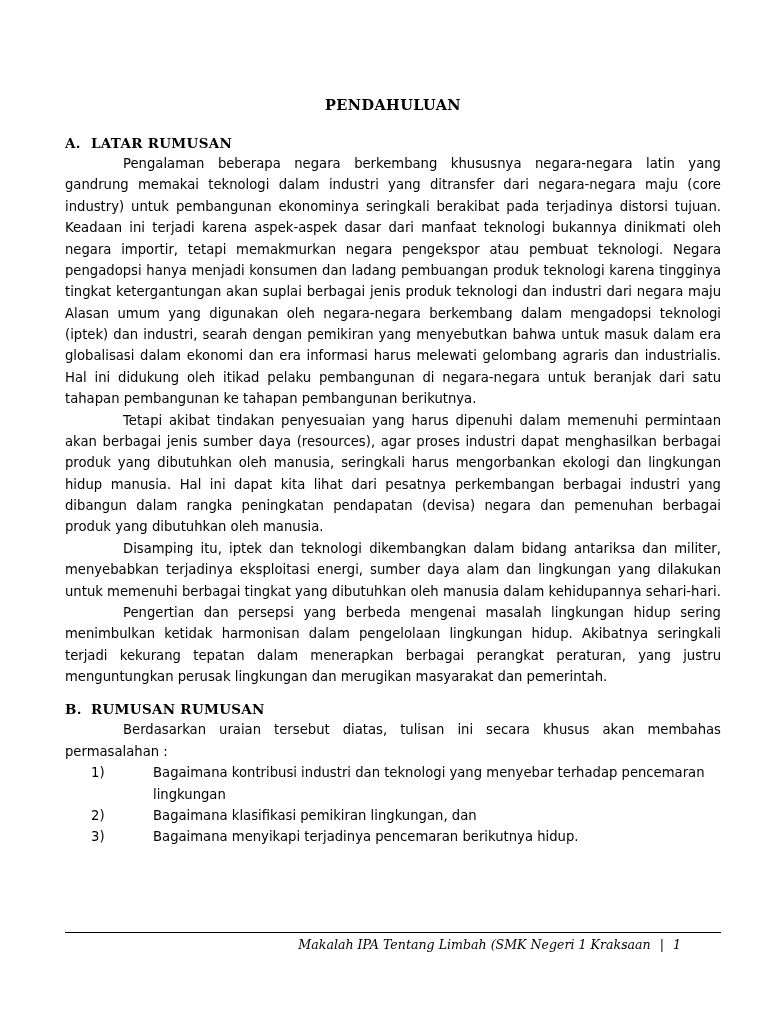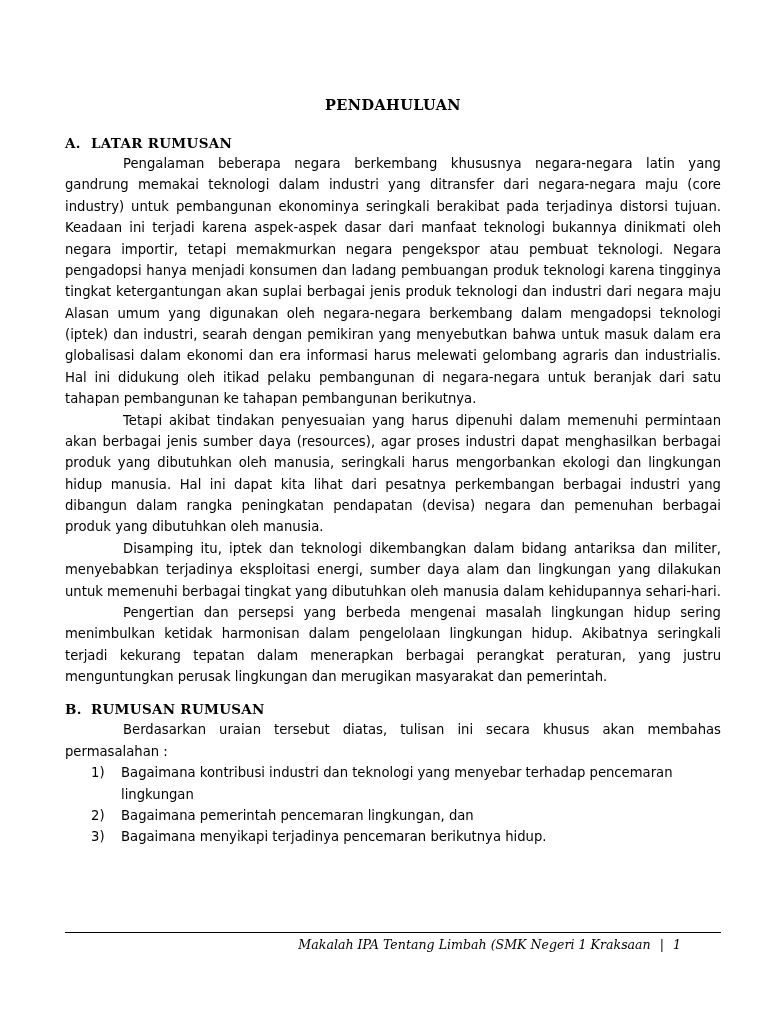--- a/index.html
+++ b/index.html
@@ -72,20 +72,21 @@
     display: flex;
     align-items: baseline;
     padding-left: 26px;
   }
   .list li .num {
     width: 30px;
     flex: 0 0 30px;
   }
   .list li .txt {
     flex: 1;
+    margin-left: 32px;
   }
   .spacer-md { height: 14px; }
   .footer {
     position: absolute;
     left: 56px;
     right: 56px;
     bottom: 72px;
     text-align: center;
   }
   .footer-rule {
@@ -142,21 +143,21 @@
     </div>
     <div class="body-block">
       <p class="para">Berdasarkan uraian tersebut diatas, tulisan ini secara khusus akan membahas permasalahan :</p>
       <ol class="list">
         <li>
           <span class="num">1)</span>
           <span class="txt">Bagaimana kontribusi industri dan teknologi yang menyebar terhadap pencemaran lingkungan</span>
         </li>
         <li>
           <span class="num">2)</span>
-          <span class="txt">Bagaimana pemerintah pencemaran lingkungan, dan</span>
+          <span class="txt">Bagaimana klasifikasi pemikiran lingkungan, dan</span>
         </li>
         <li>
           <span class="num">3)</span>
           <span class="txt">Bagaimana menyikapi terjadinya pencemaran berikutnya hidup.</span>
         </li>
       </ol>
     </div>
   </div>
 
   <div class="footer">

